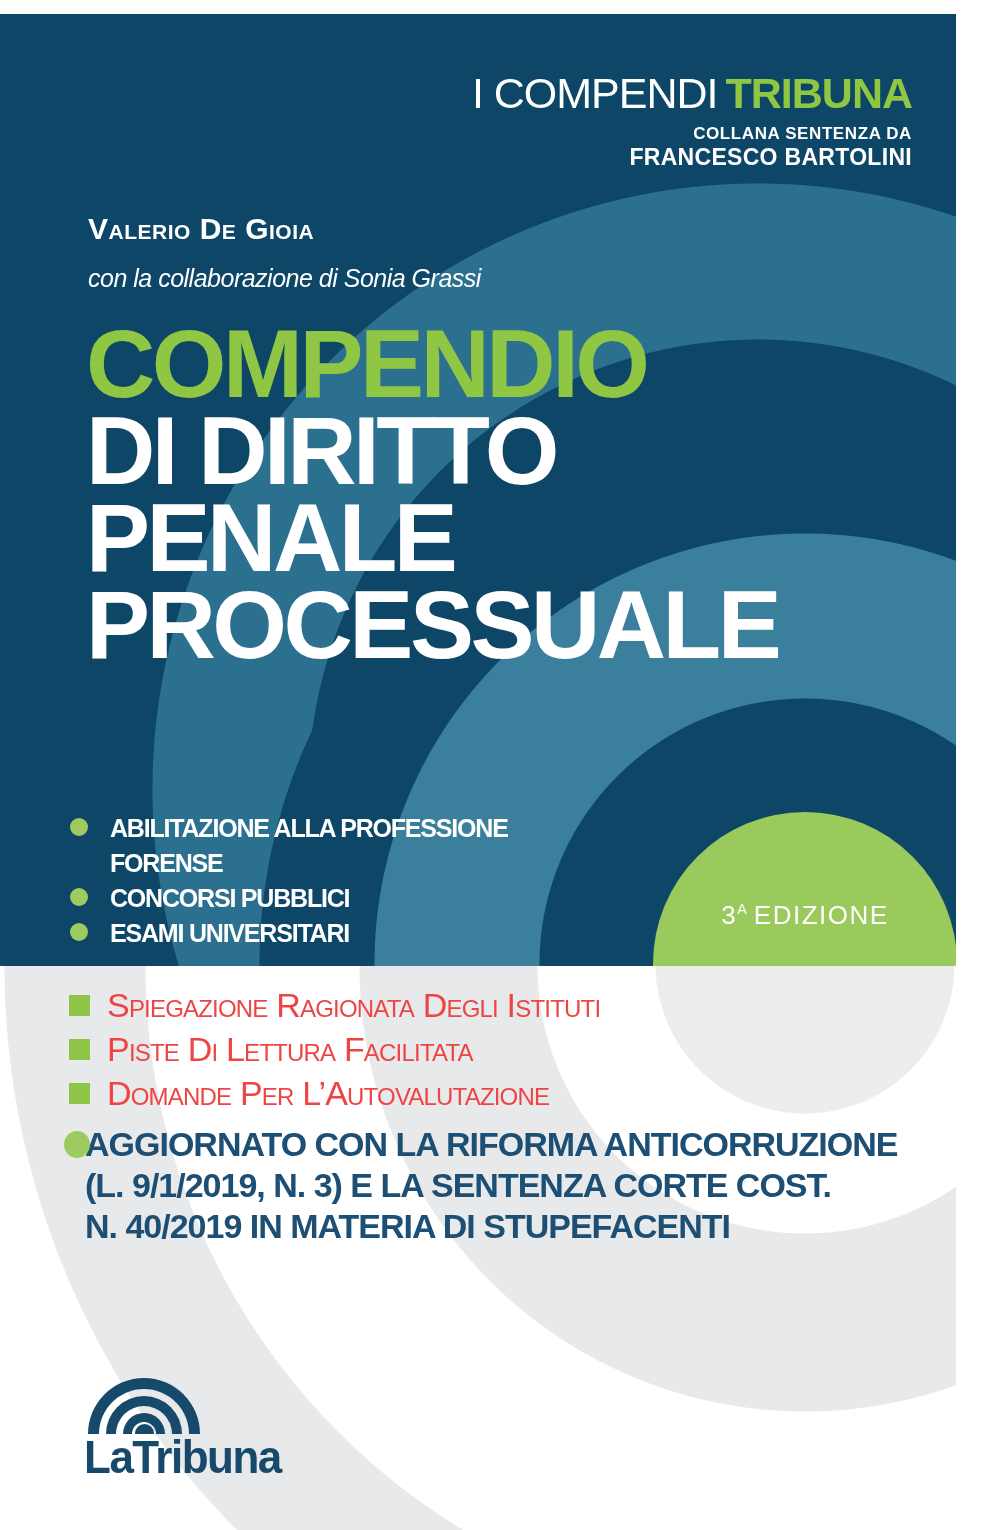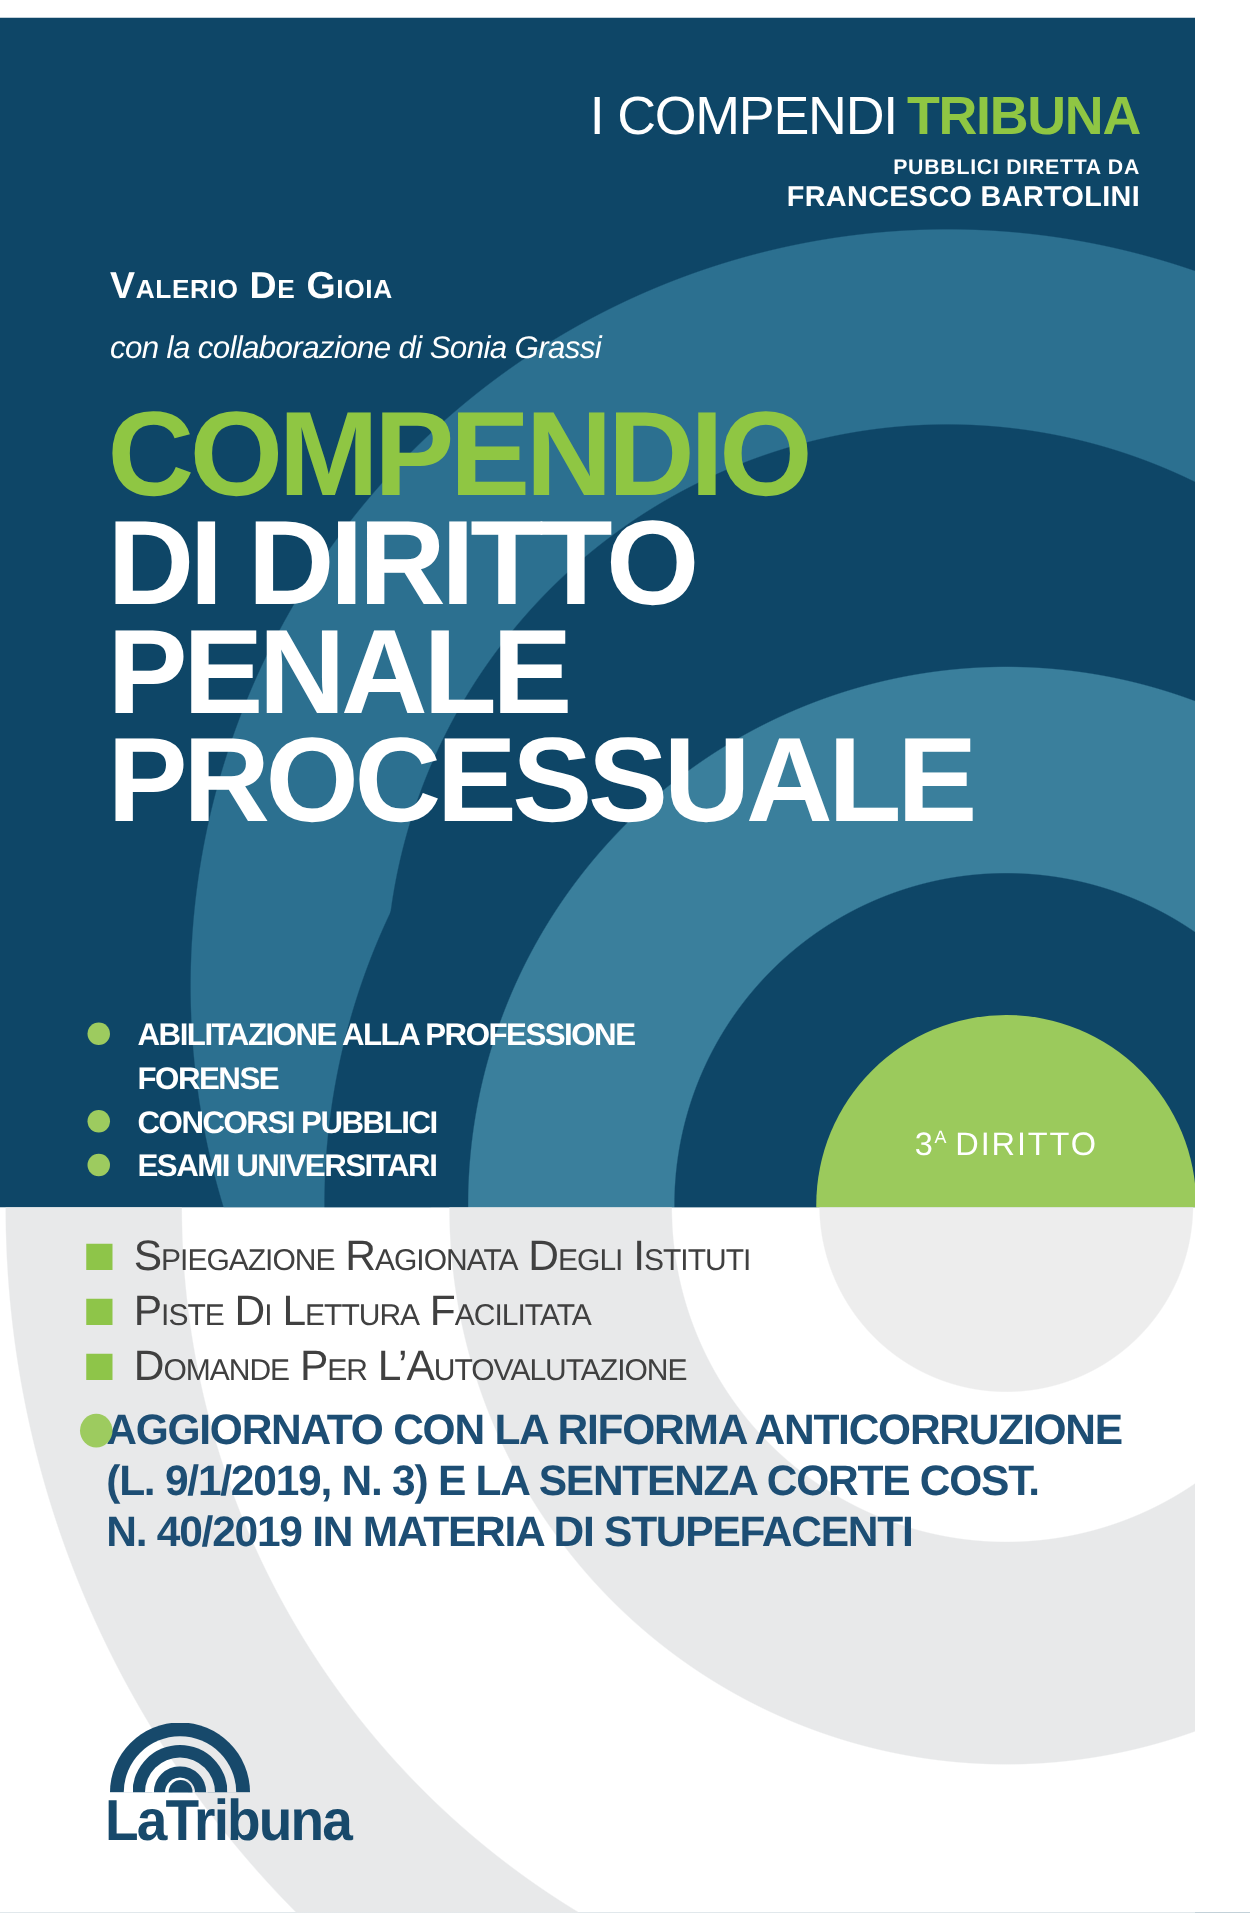--- a/index.html
+++ b/index.html
@@ -60,21 +60,21 @@
   .badge-text{position:absolute;left:0;top:88px;width:100%;text-align:center;color:#ffffff;
               font-size:26px;font-weight:300;letter-spacing:1.5px;white-space:nowrap;}
   .badge-sup{font-size:0.55em;vertical-align:super;letter-spacing:0;}
   .badge-label{margin-left:7px;}
 
   
   .features{position:absolute;left:69px;top:972px;}
   .feat-row{display:flex;align-items:flex-start;height:44px;}
   .feat-square{width:21px;height:21px;background:#8EC549;margin-top:9px;flex:0 0 21px;}
   .feat-text{font-size:34px;font-weight:500;font-variant:small-caps;letter-spacing:-0.8px;
-             line-height:38px;color:#404040;margin-left:17px;white-space:nowrap;}
+             line-height:38px;color:#ef4444;margin-left:17px;white-space:nowrap;}
 
   
   .update{position:absolute;left:64px;top:1110px;}
   .upd-bullet{position:absolute;left:0;top:7px;width:26px;height:27px;border-radius:50%;background:#9DCB5F;}
   .upd-lines{margin-left:21px;}
   .upd-line{font-size:34px;font-weight:700;letter-spacing:-1px;line-height:41px;
             color:#1D4E74;white-space:nowrap;}
 
   
   .logo{position:absolute;left:0;top:0;}
@@ -91,21 +91,21 @@
 <body>
 
 <div class="cover">
 
   <div class="blue-section">
 
     <div class="series-block">
       <div class="series-title">
         <span class="series-light">I COMPENDI</span><span class="series-brand">TRIBUNA</span>
       </div>
-      <div class="collana">PUBBLICI DIRETTA DA</div>
+      <div class="collana">COLLANA SENTENZA DA</div>
       <div class="director">FRANCESCO BARTOLINI</div>
     </div>
 
     <div class="author">Valerio De Gioia</div>
     <div class="collab">con la collaborazione di Sonia Grassi</div>
 
     <h1 class="title">
       <div class="t-green">COMPENDIO</div>
       <div>DI DIRITTO</div>
       <div>PENALE</div>
@@ -125,21 +125,21 @@
         <span class="aud-text">CONCORSI PUBBLICI</span>
       </div>
       <div class="aud-row">
         <span class="aud-dot"></span>
         <span class="aud-text">ESAMI UNIVERSITARI</span>
       </div>
     </div>
 
     <div class="badge">
       <div class="badge-text">
-        <span>3</span><sup class="badge-sup">A</sup><span class="badge-label">DIRITTO</span>
+        <span>3</span><sup class="badge-sup">A</sup><span class="badge-label">EDIZIONE</span>
       </div>
     </div>
 
   </div>
 
   <div class="white-section">
   </div>
 
   <div class="features">
     <div class="feat-row">

